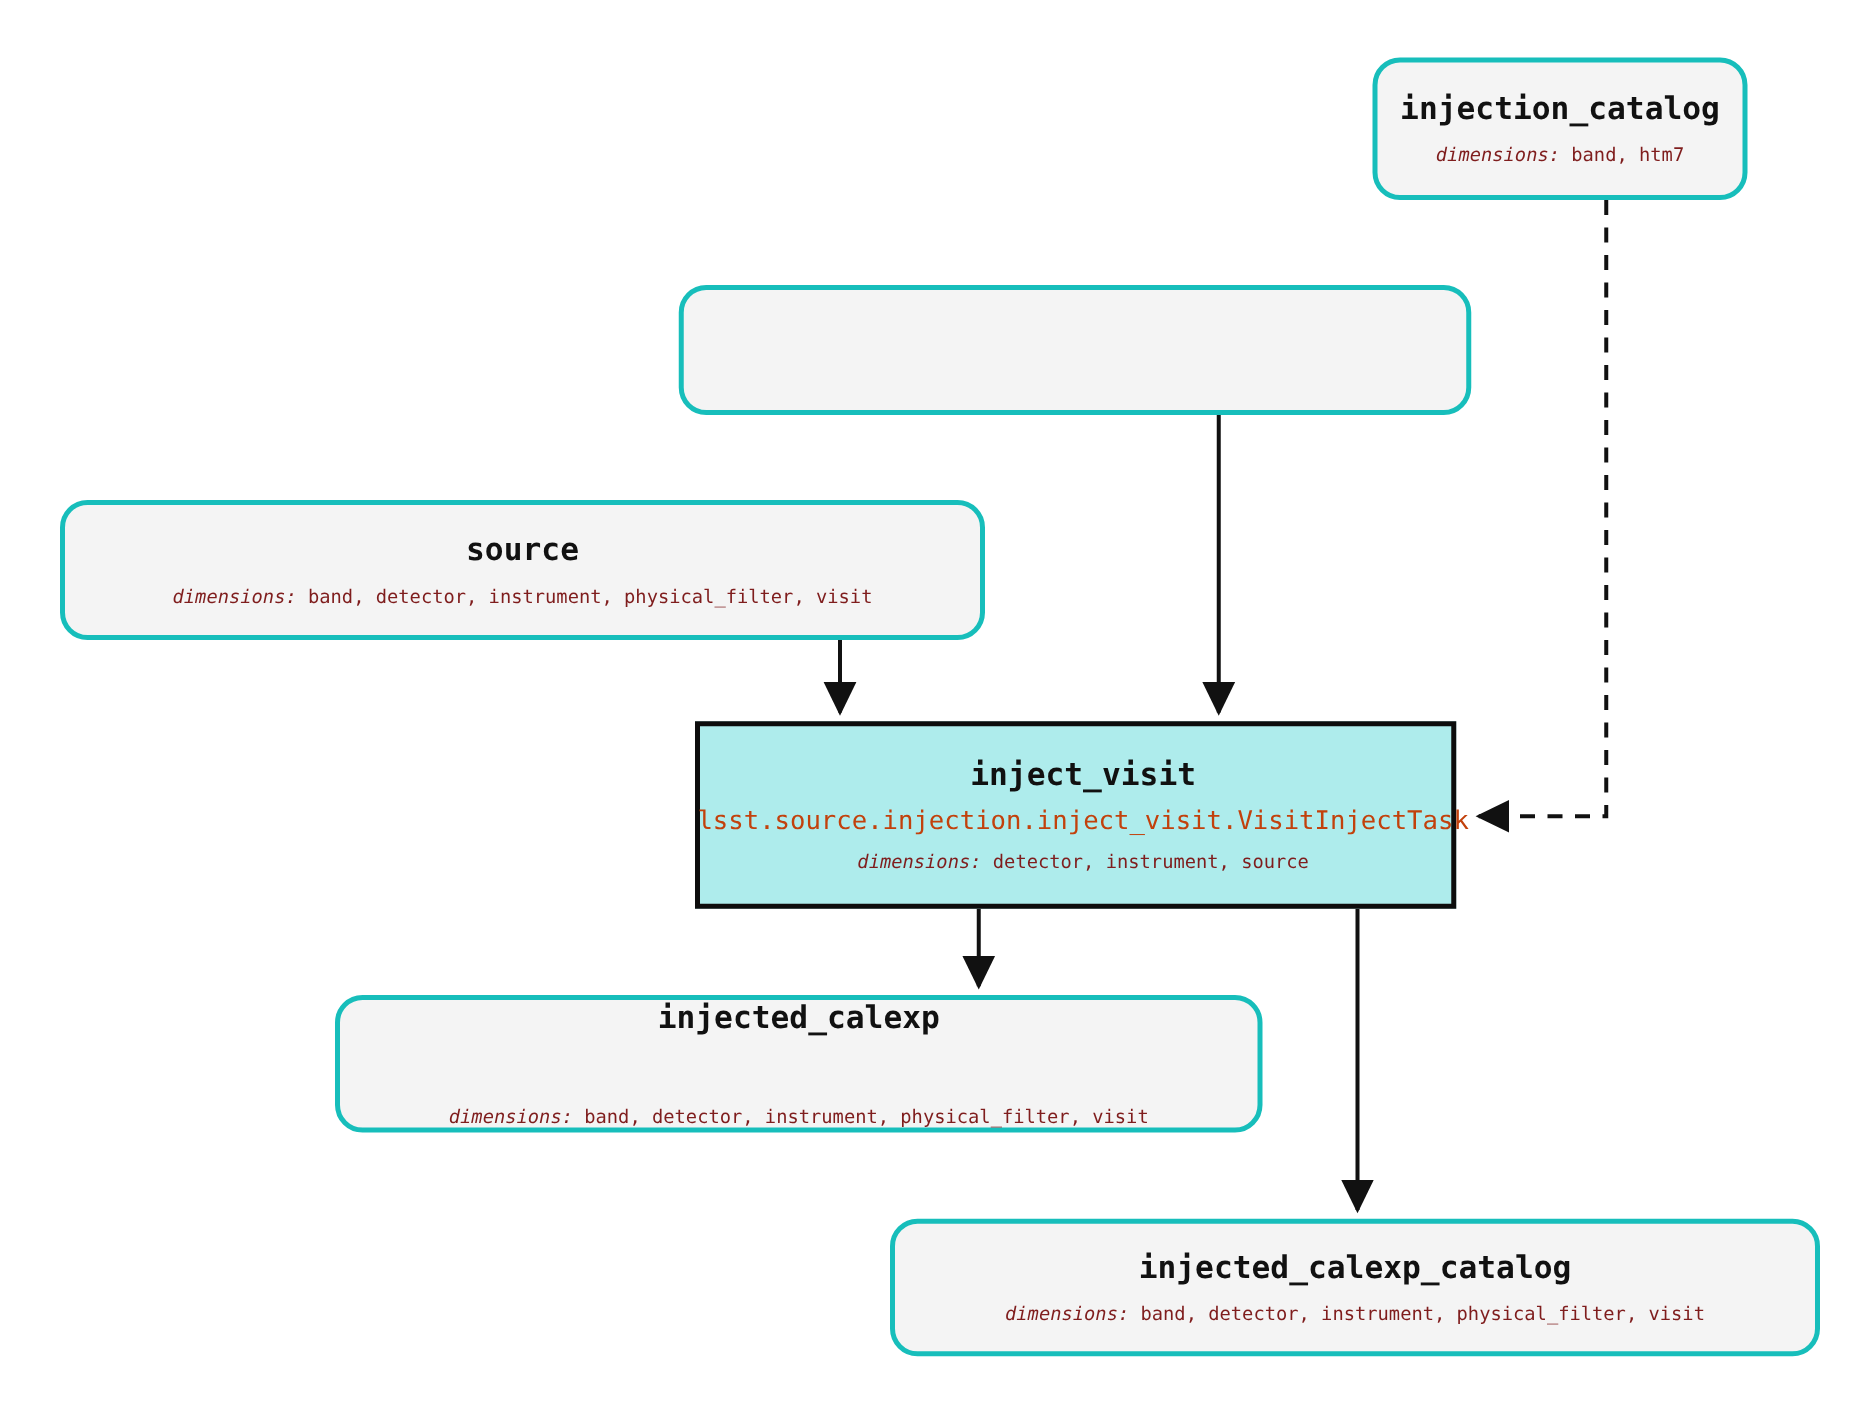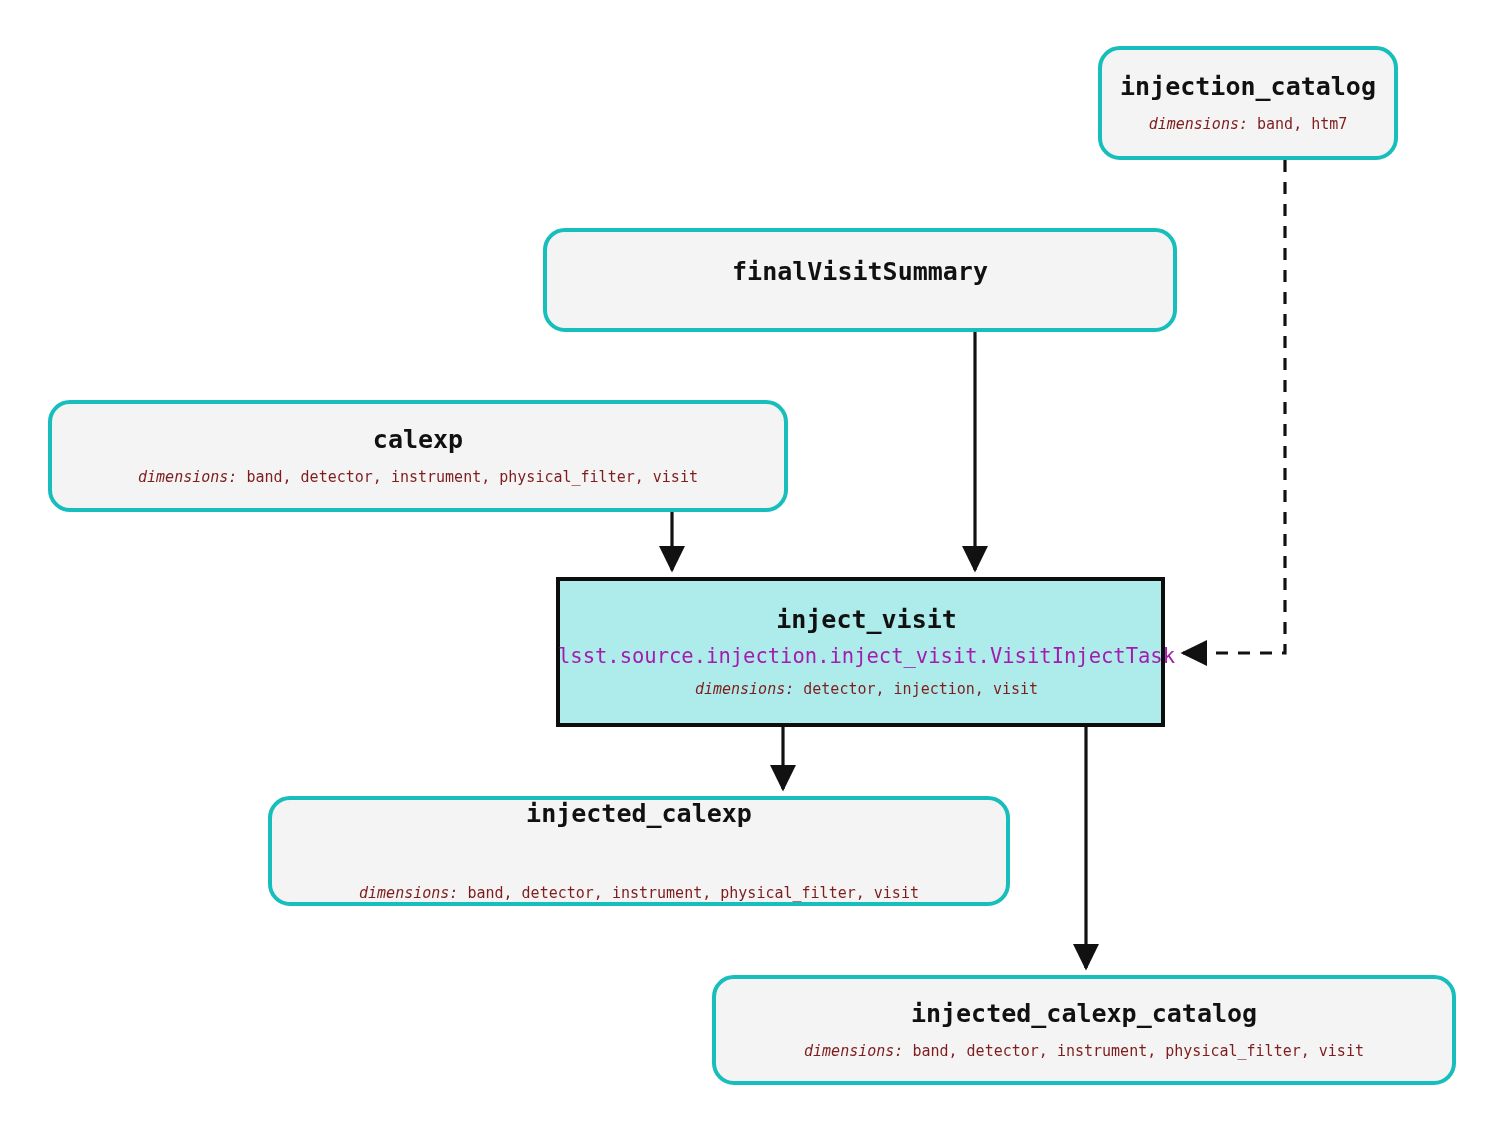--- a/index.html
+++ b/index.html
@@ -62,21 +62,21 @@
     font-size: 25px;
     line-height: 1.1;
   }
 
   .node.dataset .node-title {
     margin-bottom: 16px;
   }
 
   .node-classname {
     font-size: 20.5px;
-    color: #a21caf;
+    color: #c2410c;
     white-space: nowrap;
     line-height: 1.15;
     margin-top: 12px;
   }
 
   .node-dims {
     font-size: 15px;
     color: #7f1d1d;
     white-space: nowrap;
     line-height: 1.15;
@@ -136,32 +136,31 @@
 
     <path d="M1086,727 L1086,968" stroke="#111111" stroke-width="3.2" fill="none" marker-end="url(#arrowhead)"></path>
   </svg>
 
   <div class="node dataset" id="node-injection_catalog">
     <div class="node-title">injection_catalog</div>
     <div class="node-dims"><span class="dims-key">dimensions:</span> <span>band, htm7</span></div>
   </div>
 
   <div class="node dataset" id="node-finalVisitSummary">
-    <div class="node-title">finalVisitSummary</div>
   </div>
 
   <div class="node dataset" id="node-calexp">
-    <div class="node-title">calexp</div>
+    <div class="node-title">source</div>
     <div class="node-dims"><span class="dims-key">dimensions:</span> <span>band, detector, instrument, physical_filter, visit</span></div>
   </div>
 
   <div class="node task" id="node-inject_visit">
     <div class="node-title">inject_visit</div>
     <div class="node-classname">lsst.source.injection.inject_visit.VisitInjectTask</div>
-    <div class="node-dims"><span class="dims-key">dimensions:</span> <span>detector, injection, visit</span></div>
+    <div class="node-dims"><span class="dims-key">dimensions:</span> <span>detector, instrument, source</span></div>
   </div>
 
   <div class="node dataset" id="node-injected_calexp">
     <div class="node-title">injected_calexp</div>
     <div class="node-dims"><span class="dims-key">dimensions:</span> <span>band, detector, instrument, physical_filter, visit</span></div>
   </div>
 
   <div class="node dataset" id="node-injected_calexp_catalog">
     <div class="node-title">injected_calexp_catalog</div>
     <div class="node-dims"><span class="dims-key">dimensions:</span> <span>band, detector, instrument, physical_filter, visit</span></div>

